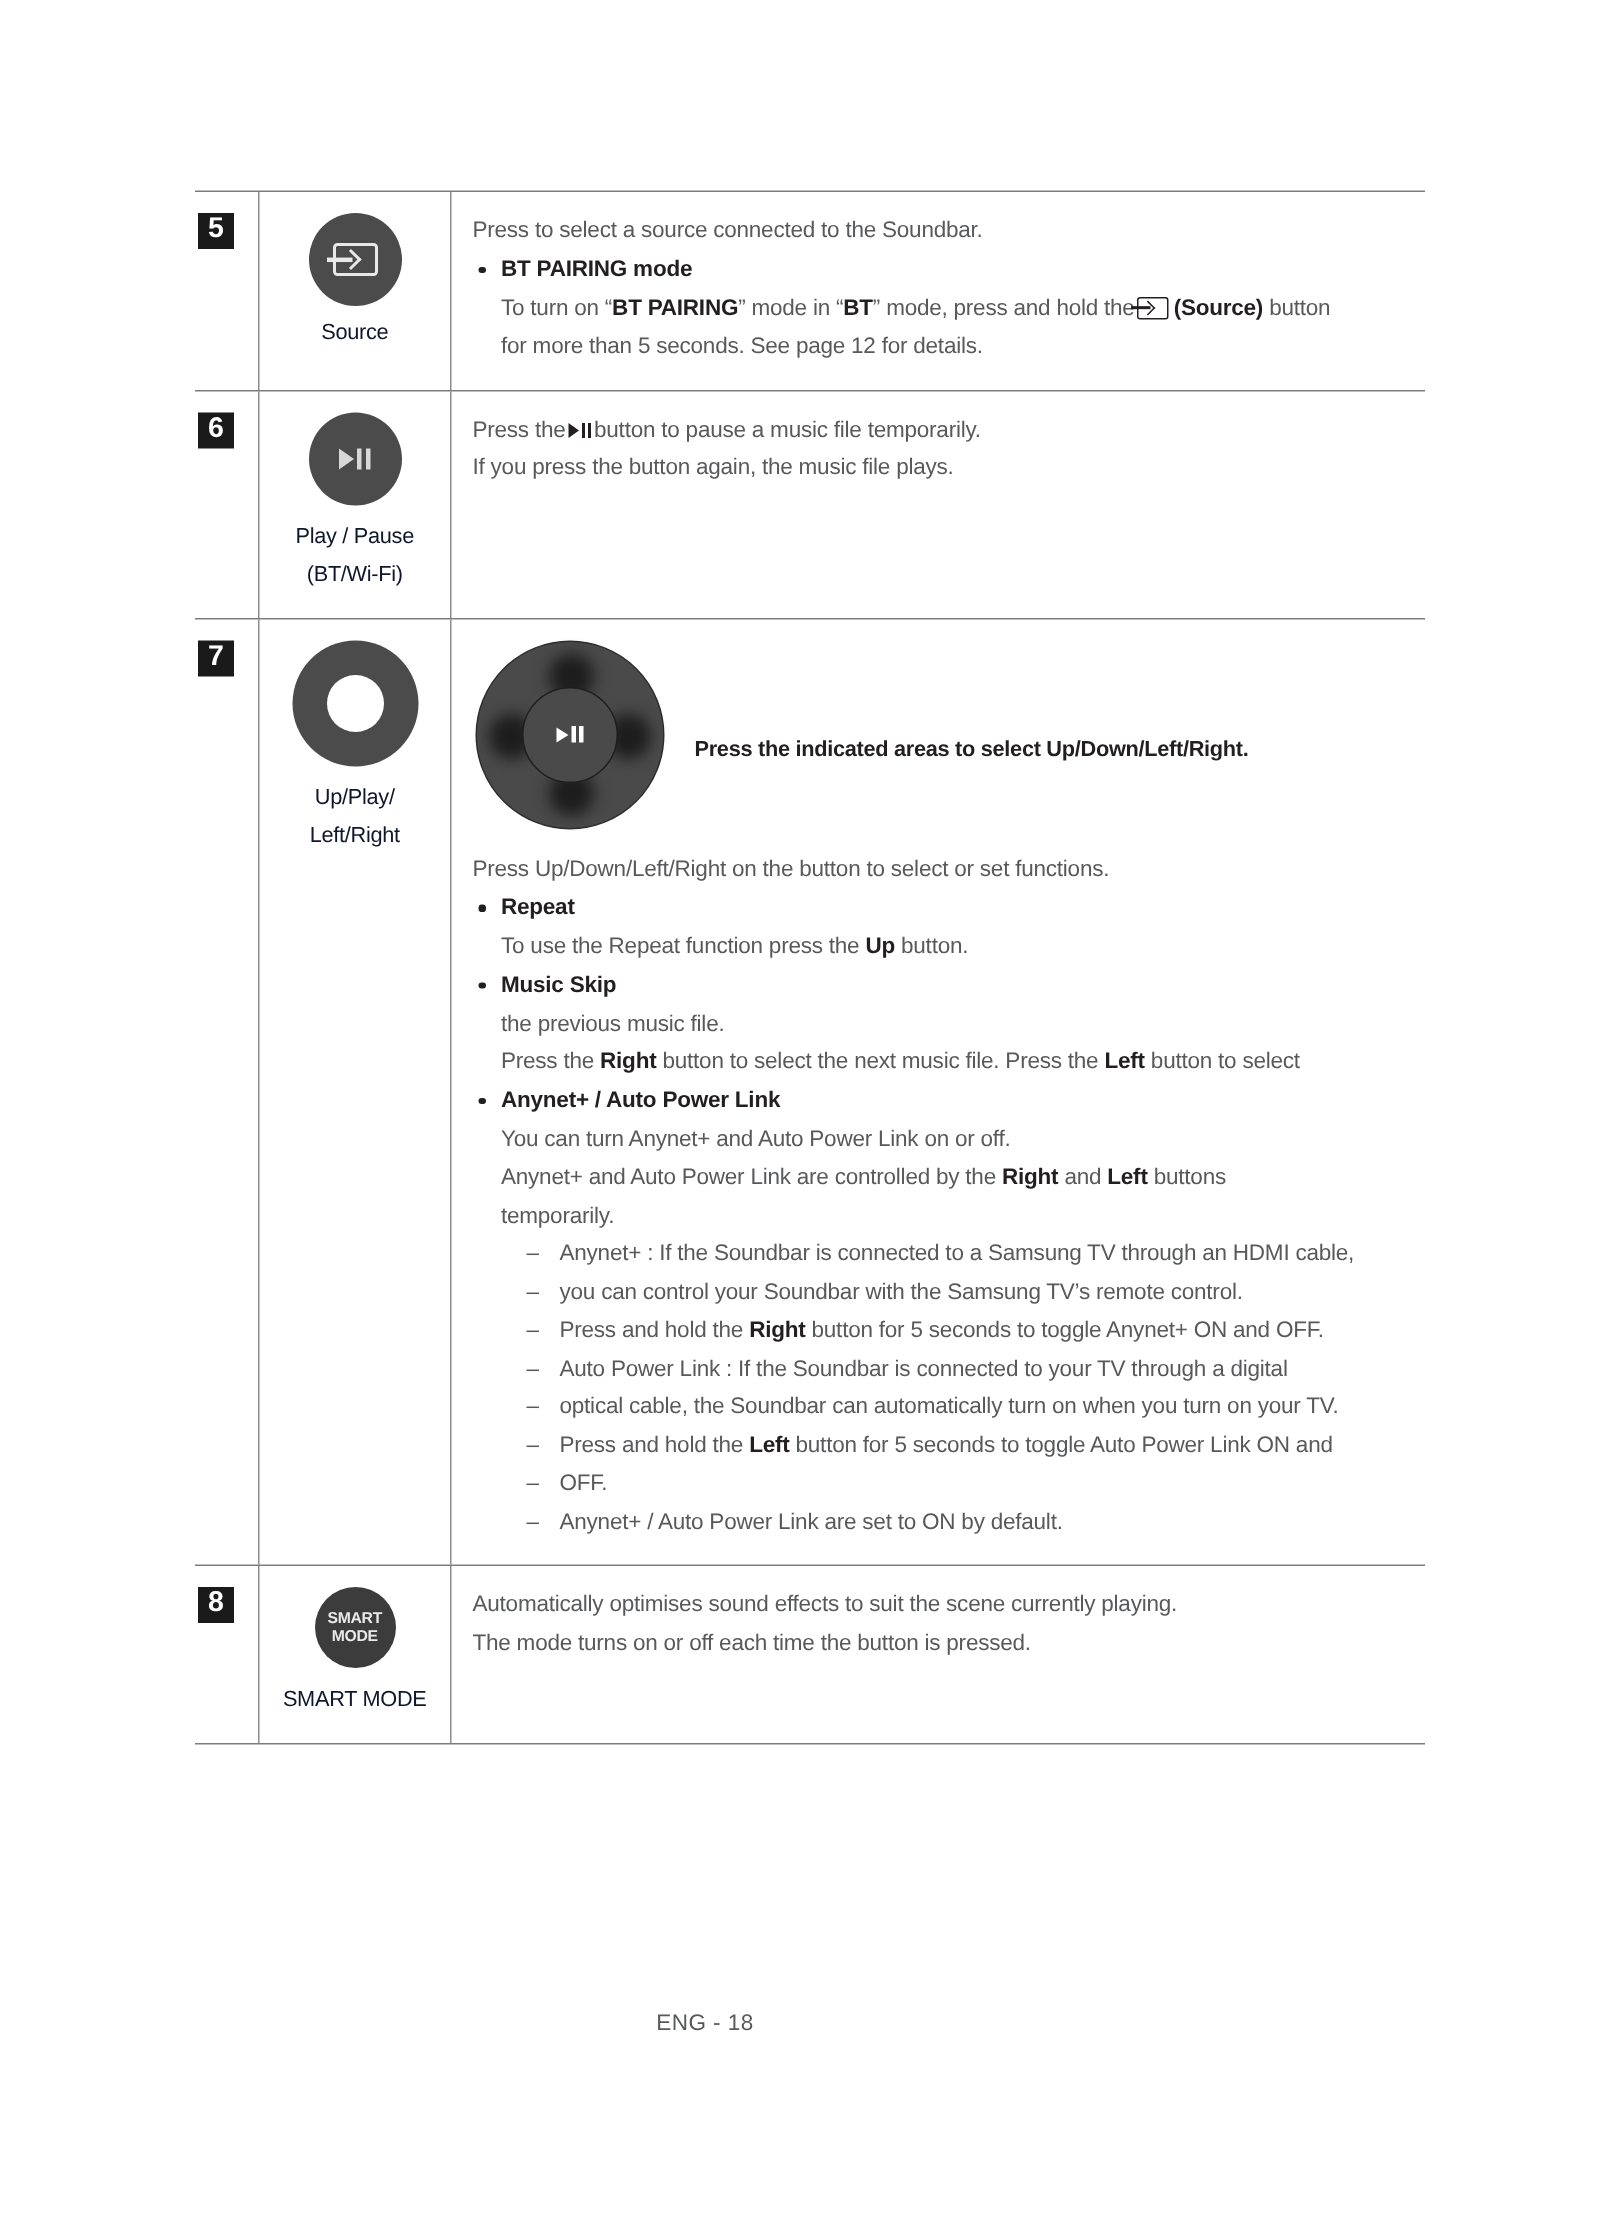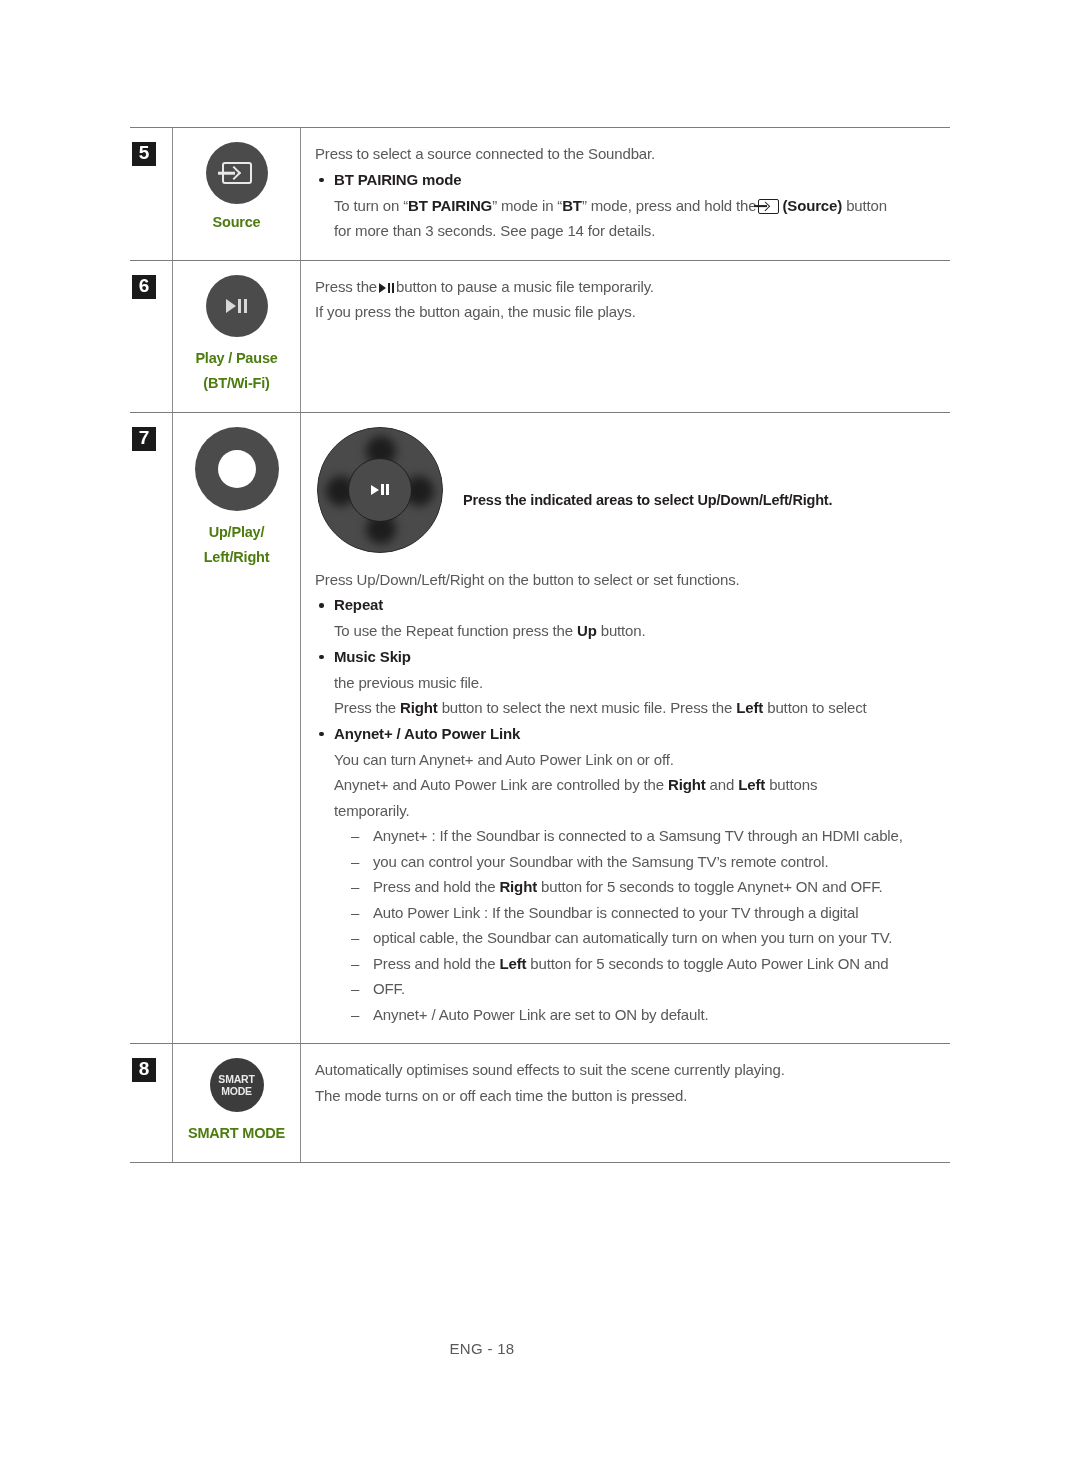--- a/index.html
+++ b/index.html
@@ -66,22 +66,22 @@
     font-size: 19px;
     line-height: 22px;
     width: 24px;
     height: 24px;
     text-align: center;
     font-family: "Liberation Sans", sans-serif;
   }
 
   .icon-label {
     font-size: 14.5px;
-    font-weight: bold;
-    color: #4d7c0f;
+    font-weight: normal;
+    color: #0f172a;
     line-height: 25px;
     letter-spacing: -0.2px;
   }
   .icon-label.spaced { margin-top: 9px; }
 
   
   .btn-circle {
     width: 62px; height: 62px;
     border-radius: 50%;
     background: #4b4b4b;
@@ -313,21 +313,21 @@
     letter-spacing: -0.2px;
     line-height: 22px;
     padding-top: 63px;
   }
 
   .clearer { clear: both; }
 
   
   .footer {
     position: absolute;
-    left: 12px;
+    left: 0;
     top: 1340px;
     width: 940px;
     text-align: center;
     font-size: 15px;
     color: #58595b;
     letter-spacing: 0.3px;
   }
 </style>
 </head>
 <body>
@@ -345,21 +345,21 @@
           <span class="glyph-source"></span>
         </div>
         <div class="icon-label">Source</div>
       </div>
       <div class="col-body">
         <div class="p">Press to select a source connected to the Soundbar.</div>
         <div class="bullet">BT PAIRING mode</div>
         <div class="sub">
           <span>To turn on “</span><span class="bold">BT PAIRING</span><span>” mode in “</span><span class="bold">BT</span><span>” mode, press and hold the</span><span class="inline-source"></span><span class="bold">(Source)</span>&nbsp;<span>button</span>
         </div>
-        <div class="sub">for more than 3 seconds. See page 14 for details.</div>
+        <div class="sub">for more than 5 seconds. See page 12 for details.</div>
       </div>
     </div>
 
     <div class="row">
       <div class="col-num">
         <span class="num-badge">6</span>
       </div>
       <div class="col-icon">
         <div class="btn-circle">
           <span class="glyph-playpause">

